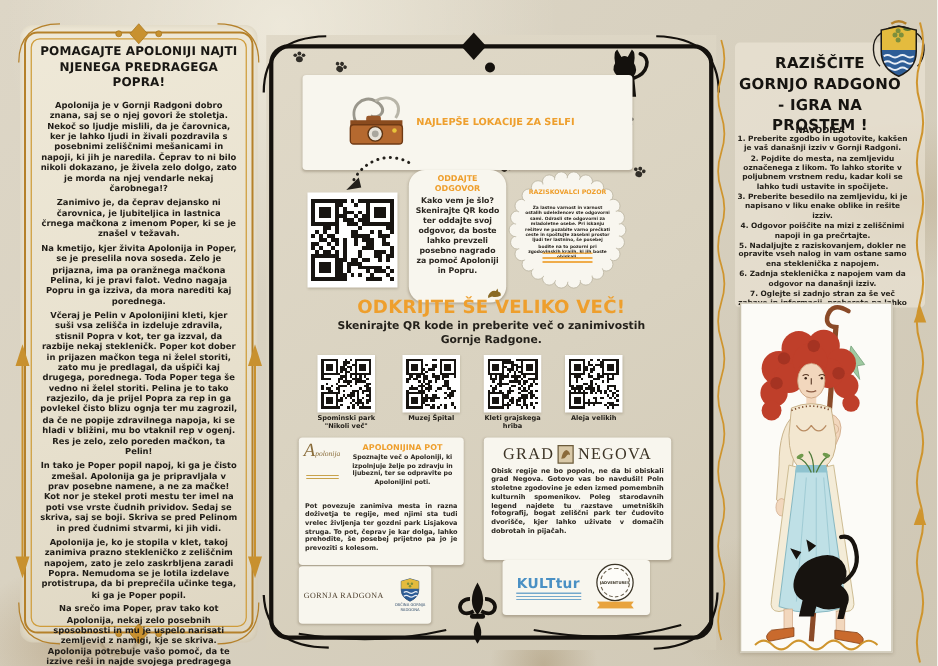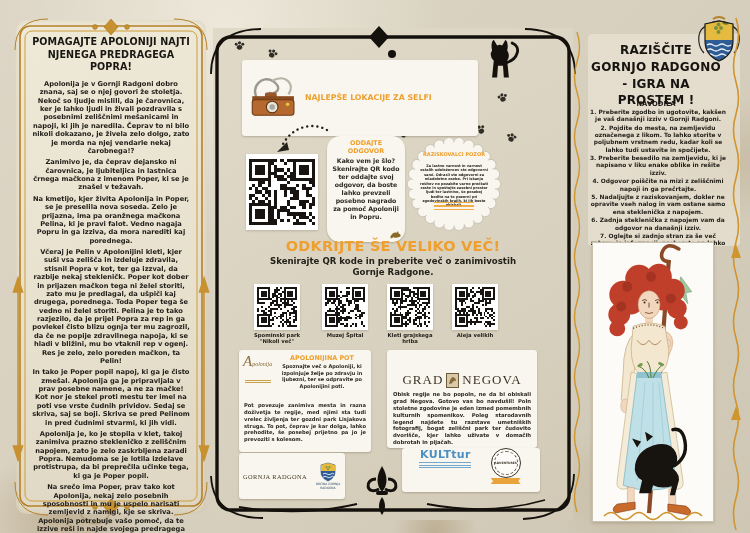--- a/index.html
+++ b/index.html
@@ -23,21 +23,21 @@
   .lp-frame{left:0;top:0;width:190px;height:494px;pointer-events:none;}
   .lp-inner{left:16px;top:16px;width:158px;height:462px;text-align:center;}
   .lp-title{font-size:9.6px;font-weight:700;line-height:1.32;letter-spacing:.1px;color:#191713;margin-bottom:6px;}
   .lp-p{font-size:6.7px;font-weight:700;line-height:1.25;color:#201d18;margin:0 0 3px 0;}
 
   
   .mid-panel{left:213px;top:28px;width:360px;height:492px;
     background:linear-gradient(150deg,#e0d9c8,#d9d2c0 55%,#d2cab6);}
   .card{position:absolute;background:#f8f6ee;border-radius:3px;box-shadow:0 1px 2px rgba(60,45,20,.25);}
   .orange{color:#EE9F2D;}
-  .selfie-card{left:29px;top:32px;width:236px;height:76px;display:flex;align-items:center;}
+  .selfie-card{left:29px;top:32px;width:236px;height:76px;display:flex;align-items:center;padding-left:28px;}
   .selfie-cam{width:58px;height:58px;flex:0 0 58px;margin-left:3px;}
   .selfie-body{padding:4px 6px 4px 2px;}
   .selfie-h{font-size:7.8px;font-weight:700;margin-bottom:2px;}
   .selfie-t{font-size:6.6px;font-weight:700;line-height:1.28;color:#2b2721;}
   .qr{background:#fff;padding:3px;box-shadow:0 1px 2px rgba(60,45,20,.2);}
   .qr-main{left:33px;top:126px;width:66px;height:70px;}
   .answer-card{left:114px;top:108px;width:78px;height:106px;text-align:center;padding:3px 4px;box-sizing:border-box;border-radius:13px;}
   .answer-h{font-size:6.4px;font-weight:700;margin-bottom:2px;}
   .answer-t{font-size:6.2px;font-weight:700;line-height:1.3;color:#2b2721;}
   .badge{left:195px;top:110px;width:92px;height:92px;text-align:center;}
@@ -53,29 +53,29 @@
   .qr-label{margin-top:2px;font-size:5.3px;font-weight:700;line-height:1.2;color:#24211b;}
   .apol-card{left:26px;top:322px;width:132px;height:102px;padding:18px;box-sizing:border-box;}
   .apol-logo{position:absolute;left:4px;top:4px;width:34px;font-family:"Liberation Serif",serif;font-style:italic;
     font-size:6px;color:#8a6d3b;line-height:1;}
   .apol-logo::first-letter{font-size:15px;}
   .apol-rule{position:absolute;left:6px;top:30px;width:26px;height:4px;
     background:repeating-linear-gradient(#c8a24a 0 .8px, rgba(0,0,0,0) .8px 2.4px);}
   .apol-h{position:absolute;left:40px;top:4px;width:86px;text-align:center;font-size:6.4px;font-weight:700;}
   .apol-i{position:absolute;left:40px;top:13px;width:86px;text-align:center;font-size:5px;font-weight:700;line-height:1.3;color:#2b2721;}
   .apol-t{position:absolute;left:5px;top:52px;width:122px;text-align:justify;font-size:5.2px;font-weight:700;line-height:1.32;color:#2b2721;}
-  .negova-card{left:174px;top:322px;width:150px;height:98px;padding:22px 6px;box-sizing:border-box;}
+  .negova-card{left:174px;top:322px;width:150px;height:98px;padding:5px 6px;box-sizing:border-box;}
   .negova-title{display:flex;align-items:center;justify-content:center;gap:3px;
     font-family:"Liberation Serif",serif;font-size:13px;letter-spacing:1px;color:#3c3325;}
   .negova-t{margin-top:3px;text-align:justify;font-size:5.3px;font-weight:700;line-height:1.3;color:#2b2721;}
   .logos-left{left:26px;top:425px;width:106px;height:46px;display:flex;align-items:center;justify-content:space-around;}
   .gr-logo{font-family:"Liberation Serif",serif;font-size:6.4px;letter-spacing:.4px;color:#4a3b28;text-align:center;}
   .obcina{width:26px;text-align:center;}
   .obcina-cap{font-size:3px;color:#35506e;line-height:1.1;margin-top:1px;}
-  .logos-right{left:189px;top:420px;width:138px;height:44px;display:flex;justify-content:space-evenly;}
+  .logos-right{left:189px;top:420px;width:118px;height:44px;display:flex;align-items:center;justify-content:space-evenly;}
   .kultur{text-align:center;color:#4a90c4;}
   .kultur-main{font-size:11px;font-weight:700;letter-spacing:.3px;}
   .kultur-lines{margin:1px auto 0;width:52px;height:6px;
     background:repeating-linear-gradient(#74a8cc 0 1px, rgba(0,0,0,0) 1px 2.6px);}
   .adv-badge{position:relative;width:34px;height:38px;}
   .adv-circle{width:30px;height:30px;border:1.6px solid #3a3426;border-radius:50%;box-sizing:border-box;
     display:flex;align-items:center;justify-content:center;margin:0 auto;background:#fdfcf8;}
   .adv-inner{width:22px;height:22px;border:1px dashed #6b6250;border-radius:50%;
     display:flex;align-items:center;justify-content:center;font-size:3px;font-weight:700;color:#3a3426;}
   .adv-ribbon{position:absolute;left:2px;bottom:2px;width:30px;height:6px;background:#e8a33d;

